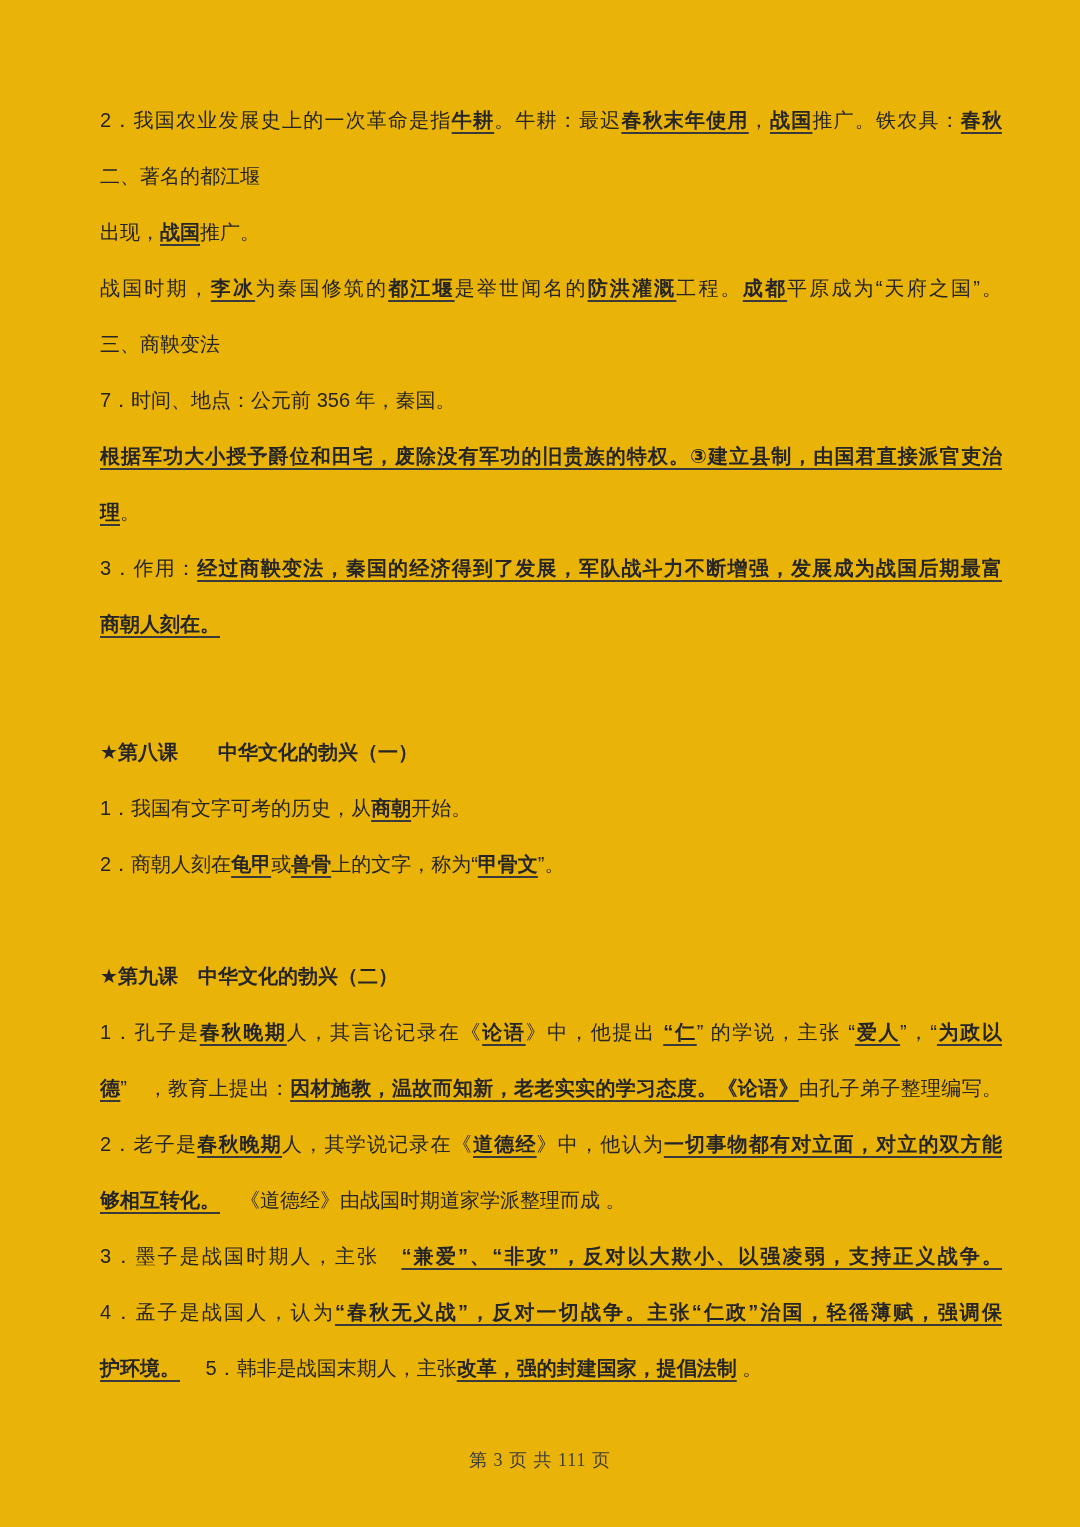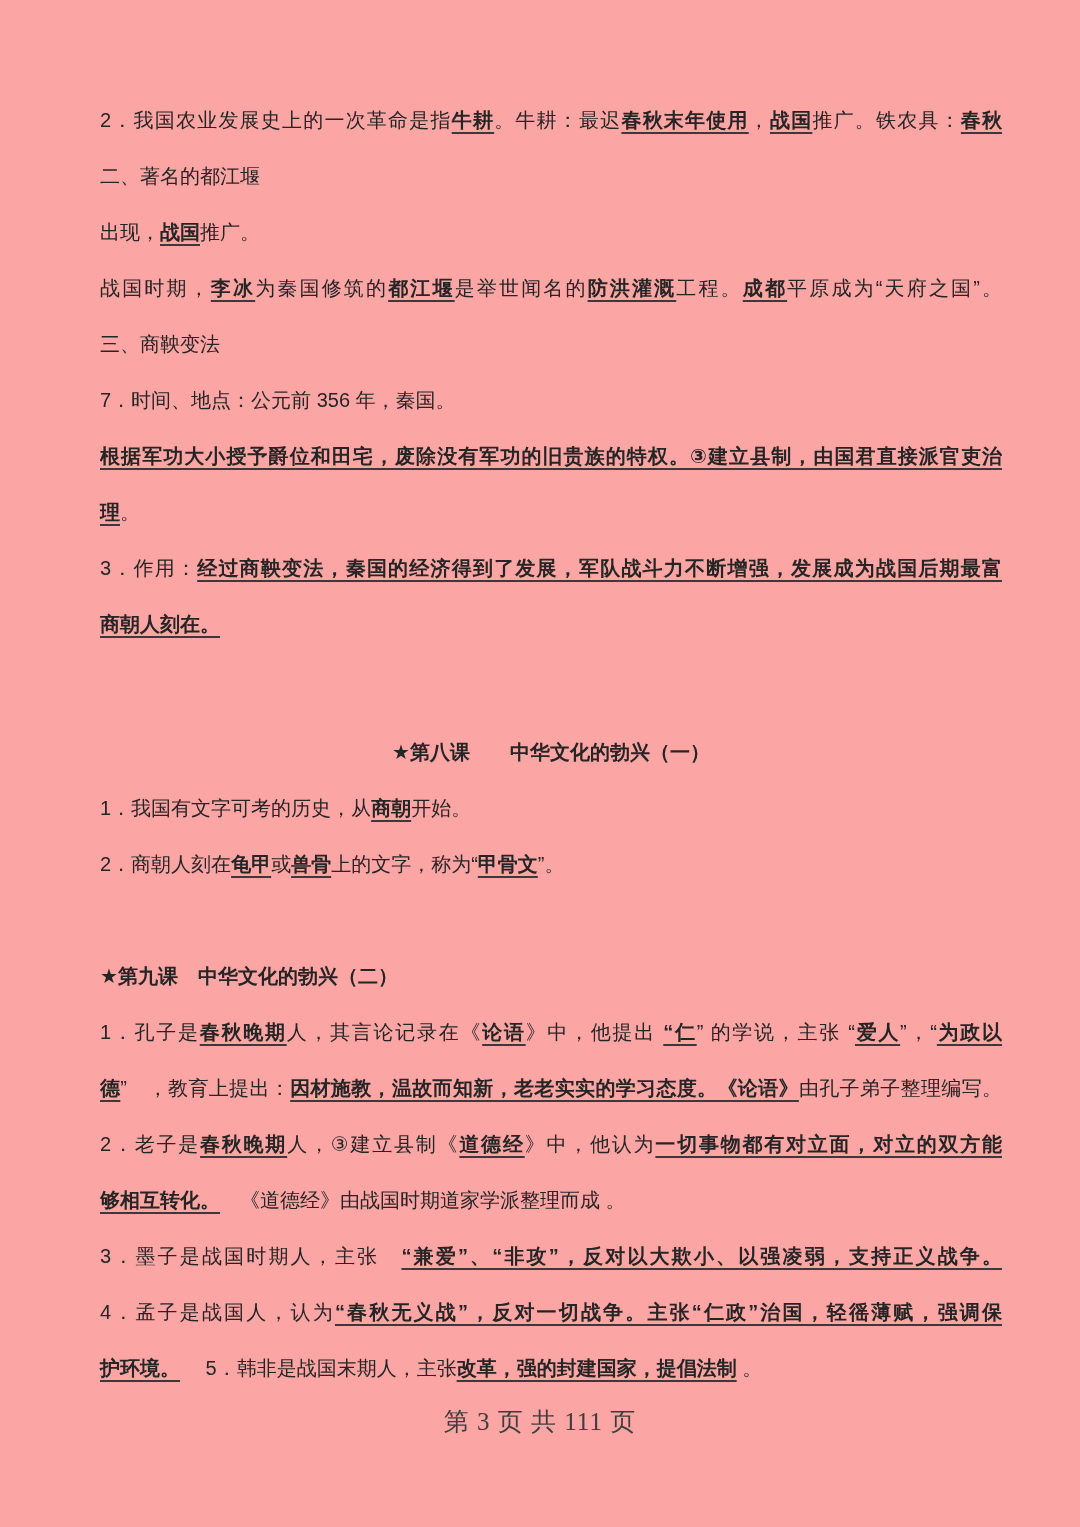--- a/index.html
+++ b/index.html
@@ -40,66 +40,65 @@
     overflow: hidden;
   }
   .line.blank {
     height: 56px;
   }
   .line.heading {
     font-weight: 700;
   }
   [data-name="heading-lesson8"] {
     margin-top: 16px;
-    text-align: center;
   }
   .b {
     font-weight: 700;
   }
   .u {
     text-decoration: underline;
     text-decoration-thickness: 2px;
     text-underline-offset: 5px;
     text-decoration-color: #3a3a3a;
   }
   .footer {
     position: absolute;
     left: 0;
-    top: 1405px;
+    top: 1448px;
     width: 100%;
     text-align: center;
     font-family: "Liberation Serif", "DejaVu Serif", serif;
-    font-size: 25px;
+    font-size: 18px;
     letter-spacing: 1px;
     color: #3d3d3d;
   }
 </style>
 </head>
 <body style="color: rgb(37, 37, 37);">
 
-<div class="page" data-name="document-page" style="background: #fca5a5;">
+<div class="page" data-name="document-page" style="background: #eab308;">
   <div class="doc-body" data-name="document-body">
       <div class="line fill" data-name="line-niugeng-1"><span class="" data-name="body-text">2．我国农业发展史上的一次革命是指</span><span class="b u" data-name="emphasis-text">牛耕</span><span class="" data-name="body-text">。牛耕：最迟</span><span class="b u" data-name="emphasis-text">春秋末年使用</span><span class="" data-name="body-text">，</span><span class="b u" data-name="emphasis-text">战国</span><span class="" data-name="body-text">推广。铁农具：</span><span class="b u" data-name="emphasis-text">春秋</span></div>
       <div class="line" data-name="heading-dujiangyan"><span class="" data-name="body-text">二、著名的都江堰</span></div>
       <div class="line" data-name="line-niugeng-2"><span class="" data-name="body-text">出现，</span><span class="b u" data-name="emphasis-text">战国</span><span class="" data-name="body-text">推广。</span></div>
       <div class="line fill" data-name="line-dujiangyan"><span class="" data-name="body-text">战国时期，</span><span class="b u" data-name="emphasis-text">李冰</span><span class="" data-name="body-text">为秦国修筑的</span><span class="b u" data-name="emphasis-text">都江堰</span><span class="" data-name="body-text">是举世闻名的</span><span class="b u" data-name="emphasis-text">防洪灌溉</span><span class="" data-name="body-text">工程。</span><span class="b u" data-name="emphasis-text">成都</span><span class="" data-name="body-text">平原成为“天府之国”。</span></div>
       <div class="line" data-name="heading-shangyang"><span class="" data-name="body-text">三、商鞅变法</span></div>
       <div class="line" data-name="line-shangyang-1"><span class="" data-name="body-text">7．时间、地点：公元前 356 年，秦国。</span></div>
       <div class="line fill" data-name="line-shangyang-2b"><span class="b u" data-name="emphasis-text">根据军功大小授予爵位和田宅，废除没有军功的旧贵族的特权。③建立县制，由国君直接派官吏治</span></div>
       <div class="line" data-name="line-shangyang-2c"><span class="b u" data-name="emphasis-text">理</span><span class="" data-name="body-text">。</span></div>
       <div class="line fill" data-name="line-shangyang-3a"><span class="" data-name="body-text">3．作用：</span><span class="b u" data-name="emphasis-text">经过商鞅变法，秦国的经济得到了发展，军队战斗力不断增强，发展成为战国后期最富</span></div>
       <div class="line" data-name="line-shangyang-3b"><span class="b u" data-name="emphasis-text">商朝人刻在。</span></div>
       <div class="line blank" data-name="blank-line"></div>
       <div class="line heading" data-name="heading-lesson8"><span class="b" data-name="emphasis-text">★第八课　　中华文化的勃兴（一）</span></div>
       <div class="line" data-name="line-lesson8-1"><span class="" data-name="body-text">1．我国有文字可考的历史，从</span><span class="b u" data-name="emphasis-text">商朝</span><span class="" data-name="body-text">开始。</span></div>
       <div class="line" data-name="line-lesson8-2"><span class="" data-name="body-text">2．商朝人刻在</span><span class="b u" data-name="emphasis-text">龟甲</span><span class="" data-name="body-text">或</span><span class="b u" data-name="emphasis-text">兽骨</span><span class="" data-name="body-text">上的文字，称为“</span><span class="b u" data-name="emphasis-text">甲骨文</span><span class="" data-name="body-text">”。</span></div>
       <div class="line blank" data-name="blank-line"></div>
       <div class="line heading" data-name="heading-lesson9"><span class="b" data-name="emphasis-text">★第九课　中华文化的勃兴（二）</span></div>
       <div class="line fill" data-name="line-lesson9-1a"><span class="" data-name="body-text">1．孔子是</span><span class="b u" data-name="emphasis-text">春秋晚期</span><span class="" data-name="body-text">人，其言论记录在《</span><span class="b u" data-name="emphasis-text">论语</span><span class="" data-name="body-text">》中，他提出 </span><span class="b u" data-name="emphasis-text">“仁</span><span class="" data-name="body-text">” 的学说，主张 “</span><span class="b u" data-name="emphasis-text">爱人</span><span class="" data-name="body-text">”，“</span><span class="b u" data-name="emphasis-text">为政以</span></div>
       <div class="line fill" data-name="line-lesson9-1b"><span class="b u" data-name="emphasis-text">德</span><span class="" data-name="body-text">”　，教育上提出：</span><span class="b u" data-name="emphasis-text">因材施教，温故而知新，老老实实的学习态度。《论语》</span><span class="" data-name="body-text">由孔子弟子整理编写。</span></div>
-      <div class="line fill" data-name="line-lesson9-2a"><span class="" data-name="body-text">2．老子是</span><span class="b u" data-name="emphasis-text">春秋晚期</span><span class="" data-name="body-text">人，③建立县制《</span><span class="b u" data-name="emphasis-text">道德经</span><span class="" data-name="body-text">》中，他认为</span><span class="b u" data-name="emphasis-text">一切事物都有对立面，对立的双方能</span></div>
+      <div class="line fill" data-name="line-lesson9-2a"><span class="" data-name="body-text">2．老子是</span><span class="b u" data-name="emphasis-text">春秋晚期</span><span class="" data-name="body-text">人，其学说记录在《</span><span class="b u" data-name="emphasis-text">道德经</span><span class="" data-name="body-text">》中，他认为</span><span class="b u" data-name="emphasis-text">一切事物都有对立面，对立的双方能</span></div>
       <div class="line" data-name="line-lesson9-2b"><span class="b u" data-name="emphasis-text">够相互转化。</span><span class="" data-name="body-text">　《道德经》由战国时期道家学派整理而成 。</span></div>
       <div class="line fill" data-name="line-lesson9-3"><span class="" data-name="body-text">3．墨子是战国时期人，主张　</span><span class="b u" data-name="emphasis-text">“兼爱”、“非攻”，反对以大欺小、以强凌弱，支持正义战争。</span></div>
       <div class="line fill" data-name="line-lesson9-4a"><span class="" data-name="body-text">4．孟子是战国人，认为</span><span class="b u" data-name="emphasis-text">“春秋无义战”，反对一切战争。主张“仁政”治国，轻徭薄赋，强调保</span></div>
       <div class="line" data-name="line-lesson9-4b"><span class="b u" data-name="emphasis-text">护环境。</span><span class="" data-name="body-text">　 5．韩非是战国末期人，主张</span><span class="b u" data-name="emphasis-text">改革，强的封建国家，提倡法制</span><span class="" data-name="body-text"> 。</span></div>
     </div>
   <div class="footer" data-name="footer-page-number" style="color: rgb(61, 61, 61);">第 3 页 共 111 页</div>
 </div>
 
 </body></html>

